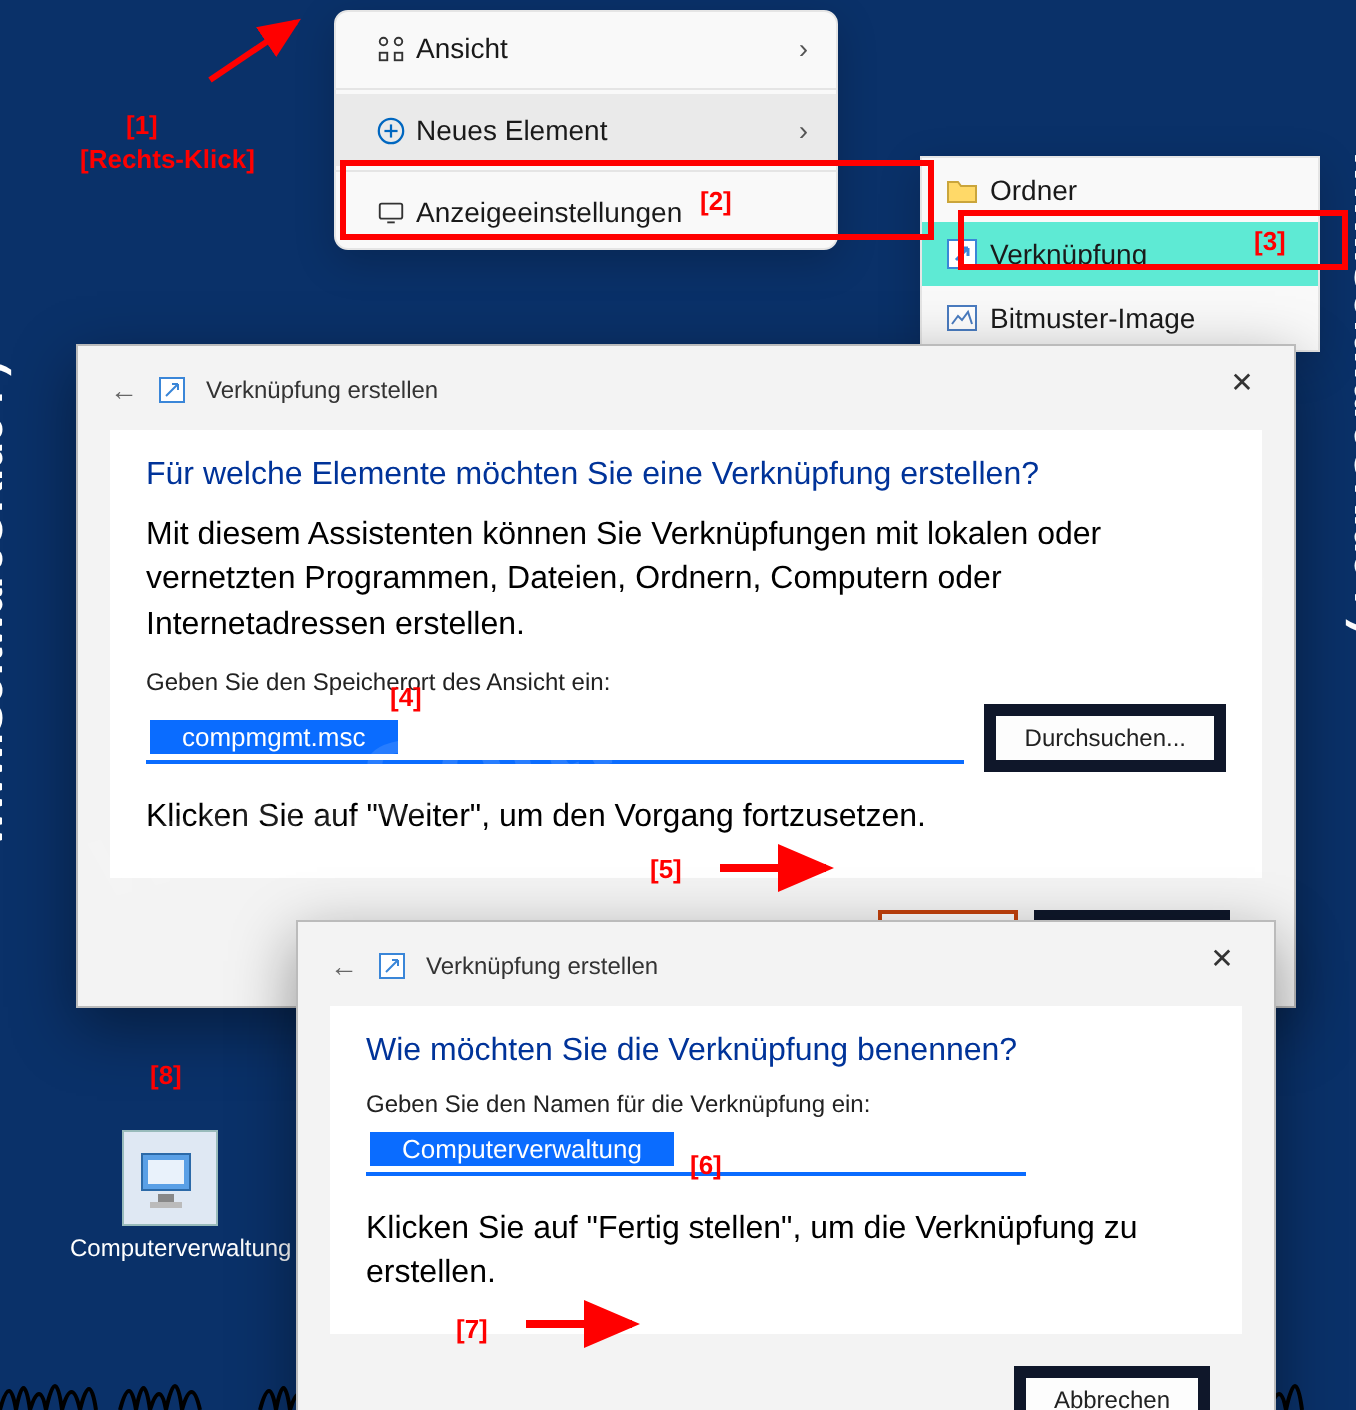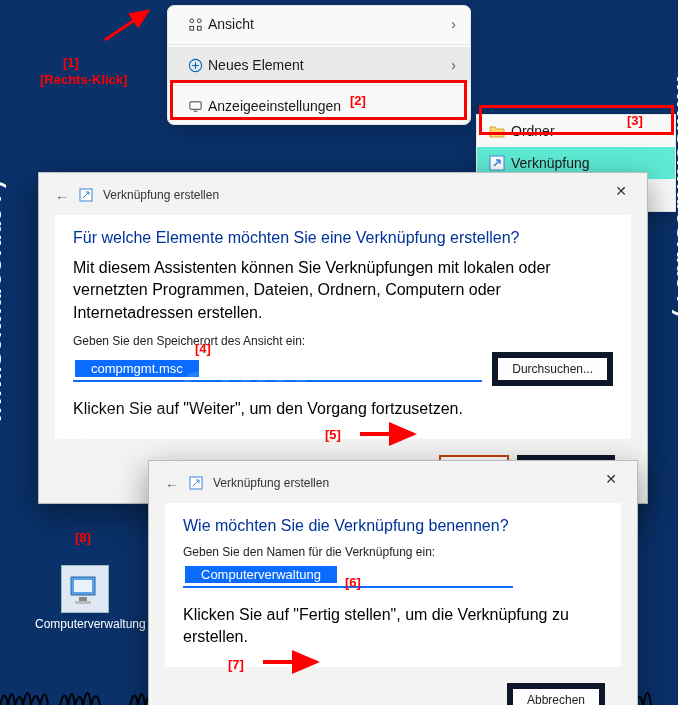--- a/index.html
+++ b/index.html
@@ -5,27 +5,27 @@
 * { box-sizing: border-box; margin: 0; padding: 0; font-family: "Segoe UI", Tahoma, sans-serif; }
 body { width: 678px; height: 705px; background: #0a3169; position: relative; overflow: hidden; }
 .watermark-left { position: absolute; left: -6px; top: 60%; transform: translateY(-50%) rotate(-90deg); transform-origin: left center; color: #fff; font-size: 22px; font-weight: bold; white-space: nowrap; }
 .watermark-right { position: absolute; right: -6px; top: 45%; transform: translateY(-50%) rotate(90deg); transform-origin: right center; color: #fff; font-size: 22px; font-weight: bold; white-space: nowrap; }
 .watermark-center { position: absolute; left: 50%; top: 50%; transform: translate(-50%,-50%) rotate(-15deg); color: rgba(255,255,255,0.12); font-size: 55px; font-weight: bold; white-space: nowrap; pointer-events: none; z-index: 30; }
 
 .ann { color: #ff0000; font-weight: bold; font-size: 13px; position: absolute; z-index: 40; }
 .redbox { border: 3px solid #ff0000; position: absolute; z-index: 25; pointer-events: none; }
 .arrow-red { position: absolute; z-index: 40; }
 
-.ctxmenu { position: absolute; left: 167px; top: 5px; width: 304px; background: #f9f9f9; border: 1px solid #e5e5e5; border-radius: 7px; box-shadow: 0 6px 20px rgba(0,0,0,.2); font-size: 14px; z-index: 10; }
+.ctxmenu { position: absolute; left: 167px; top: 5px; width: 252px; background: #f9f9f9; border: 1px solid #e5e5e5; border-radius: 7px; box-shadow: 0 6px 20px rgba(0,0,0,.2); font-size: 14px; z-index: 10; }
 .ctx-item { display: flex; align-items: center; padding: 10px 14px; color: #1a1a1a; cursor: default; }
 .ctx-item .icon { width: 26px; display: inline-flex; justify-content: center; color: #333; }
 .ctx-chevron { margin-left: auto; color: #555; }
 .ctx-sep { height: 1px; background: #e5e5e5; margin: 2px 0; }
 
-.submenu { position: absolute; left: 476px; top: 78px; width: 200px; background: #f9f9f9; border: 1px solid #e5e5e5; border-radius: 0 0 0 0; box-shadow: 0 6px 20px rgba(0,0,0,.2); font-size: 14px; z-index: 11; margin-top: 36px; }
+.submenu { position: absolute; left: 460px; top: 78px; width: 200px; background: #f9f9f9; border: 1px solid #e5e5e5; border-radius: 0 0 0 0; box-shadow: 0 6px 20px rgba(0,0,0,.2); font-size: 14px; z-index: 11; }
 .sub-item { display: flex; align-items: center; padding: 8px 12px; color: #1a1a1a; }
 .sub-item .icon { width: 22px; display:inline-flex; }
 
 .dlg { position: absolute; background: #f3f3f3; border: 1px solid #bbb; box-shadow: 0 10px 30px rgba(0,0,0,.4); z-index: 20; }
 .dlg-close { position: absolute; right: 6px; top: 4px; width: 40px; height: 28px; display:flex; align-items:center; justify-content:center; font-size: 14px; color:#333; }
 .dlg-header { display:flex; align-items:center; gap:10px; padding: 14px 16px 6px 16px; font-size: 12px; color:#333; }
 .dlg-back { color:#666; font-size:14px; }
 .dlg-body { background:#fff; margin: 6px 16px 10px 16px; padding: 14px 18px 18px 18px; }
 .dlg-title { color:#003399; font-size: 16px; margin-bottom: 10px; }
 .dlg-text { color:#000000; font-size: 16px; margin-bottom: 10px; line-height:1.4; }

